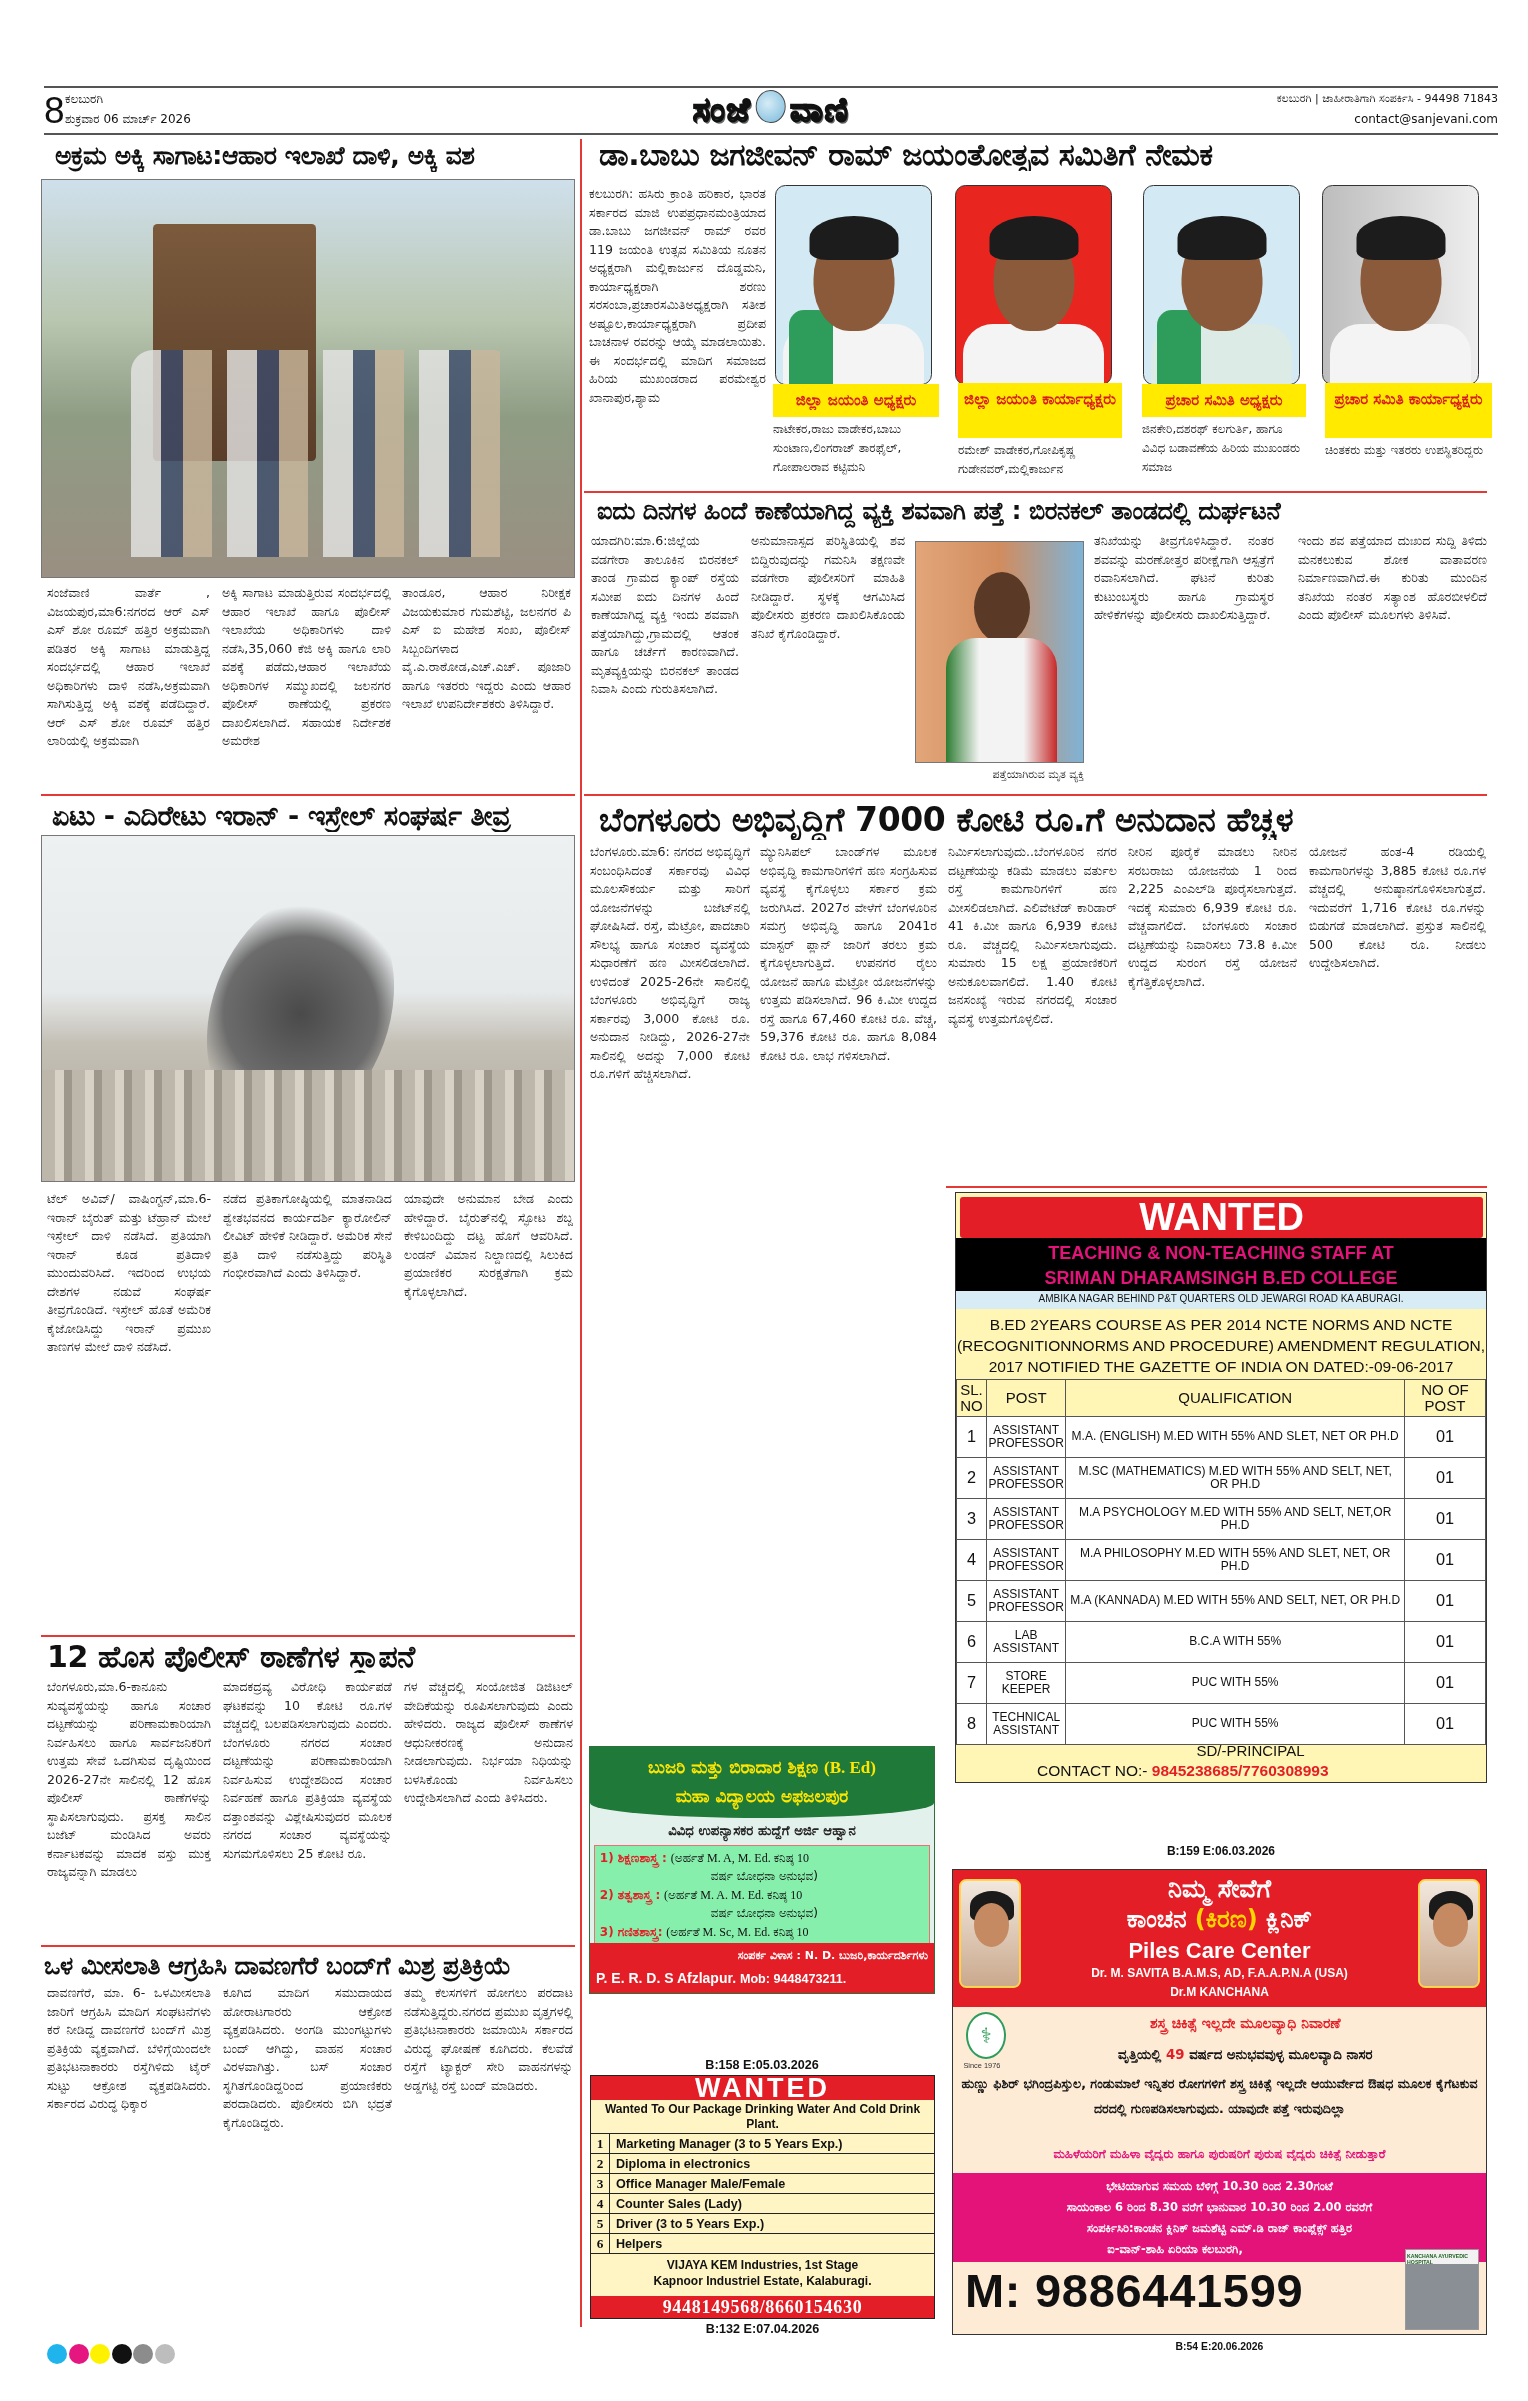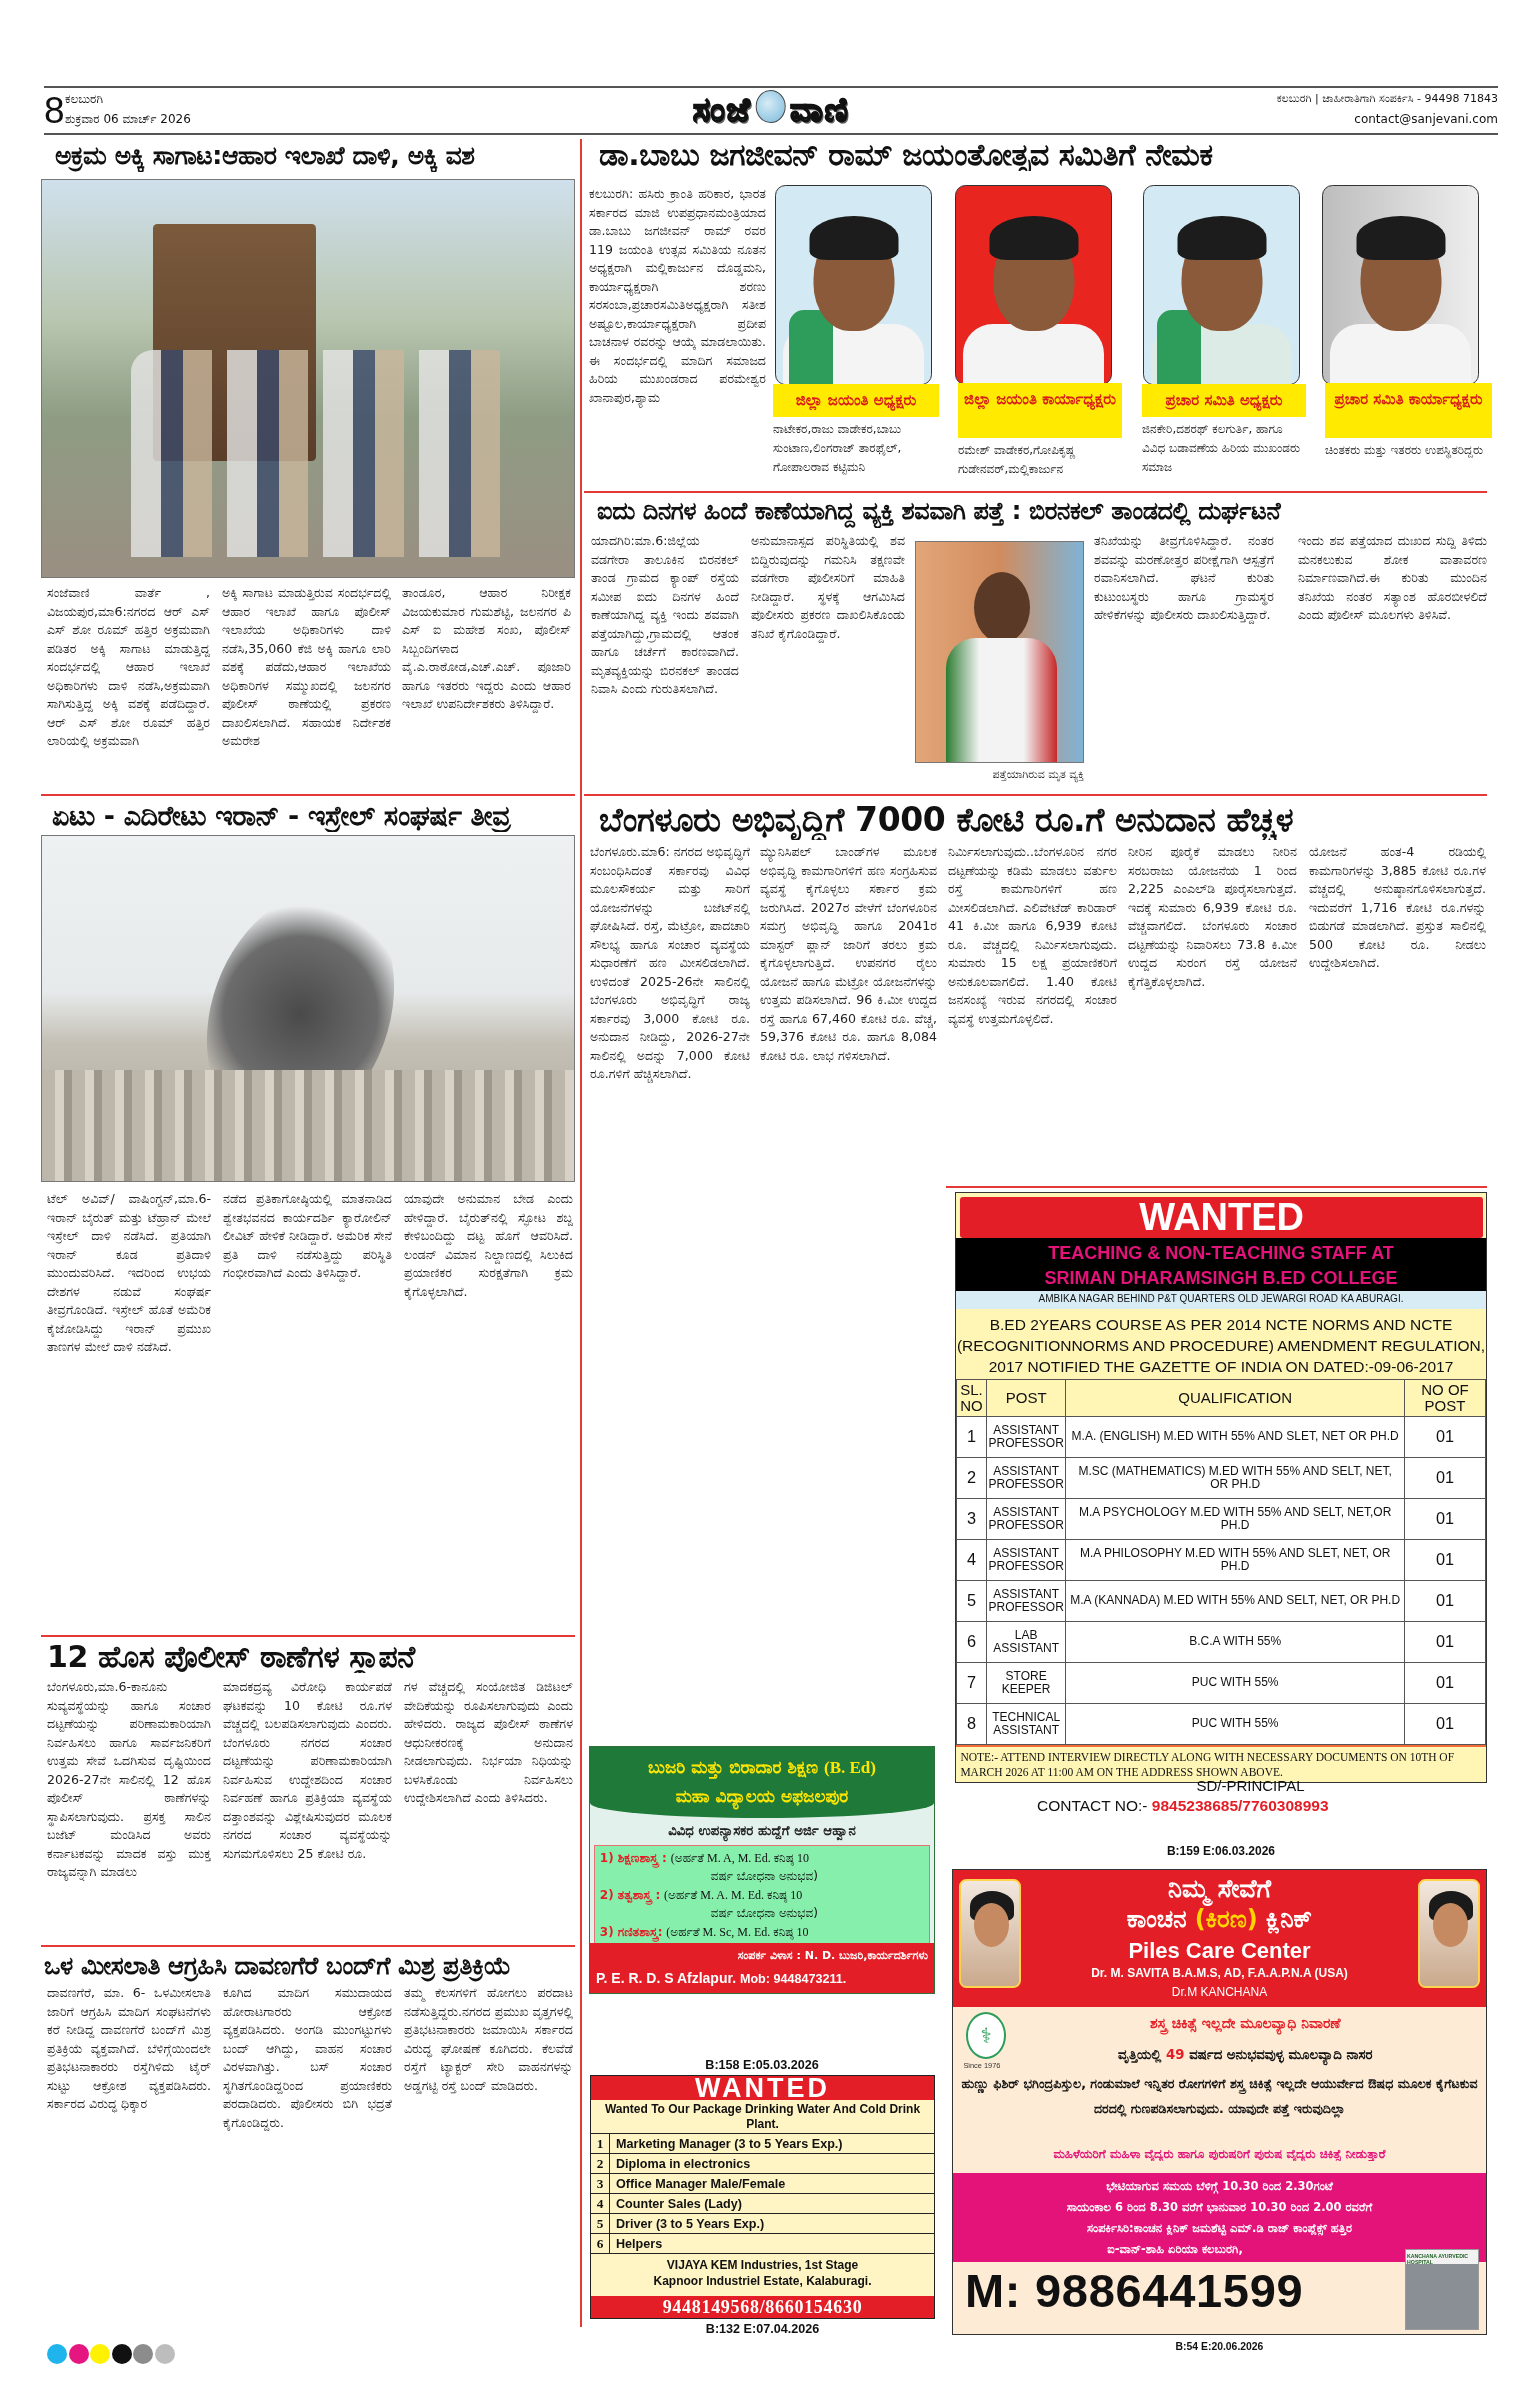--- a/index.html
+++ b/index.html
@@ -56,21 +56,21 @@
   .ad2 { position: absolute; left: 952px; top: 1869px; width: 535px; height: 466px; border: 1.5px solid #333; background: #fdebd6; overflow: hidden; }
   .ad2 .top { position: absolute; left: 0; right: 0; top: 0; height: 137px; background: #e41e26; }
   .ad2 .doc { position: absolute; top: 9px; width: 62px; height: 109px; border-radius: 7.4px; border: 2.2px solid #ffd54f; background: linear-gradient(#f2e8de, #caa98d); overflow: hidden; }
   .ad2 .doc .f { position: absolute; left: 13.3px; top: 22px; width: 35px; height: 44px; border-radius: 50%; background: #c58a62; }
   .ad2 .doc .h { position: absolute; left: 9px; top: 10.4px; width: 44px; height: 30px; border-radius: 50% 50% 20% 20%; background: #1a1a1a; }
   .ad2 .t1 { position: absolute; left: 0; right: 0; top: 4.4px; text-align: center; color: #fff; font-weight: bold; font-size: 25px; }
   .ad2 .t2 { position: absolute; left: 0; right: 0; top: 35px; text-align: center; color: #fff; font-weight: bold; font-size: 24px; }
   .ad2 .t2 .y { color: #ffd600; }
   .ad2 .t3 { position: absolute; left: 0; right: 0; top: 68px; text-align: center; color: #fff; font-family: "Liberation Sans", sans-serif; font-weight: bold; font-size: 22px; }
   .ad2 .t4 { position: absolute; left: 0; right: 0; top: 96px; text-align: center; color: #fff; font-family: "Liberation Sans", sans-serif; font-weight: bold; font-size: 12px; }
-  .ad2 .t5 { position: absolute; left: 0; right: 0; top: 115px; text-align: center; color: #fff; font-family: "Liberation Sans", sans-serif; font-weight: normal; font-size: 12px; }
+  .ad2 .t5 { position: absolute; left: 0; right: 0; top: 115px; text-align: center; color: #fff; font-family: "Liberation Sans", sans-serif; font-weight: bold; font-size: 12px; }
   .ad2 .logo-c { position: absolute; left: 13.3px; top: 142px; width: 40px; height: 47px; border-radius: 50%; border: 2.2px solid #2e9d5b; background: #fff; display:flex; align-items:center; justify-content:center; color:#2e9d5b; font-size: 21px; }
   .ad2 .since { position: absolute; left: 10.4px; top: 191px; font-family: "Liberation Sans", sans-serif; font-size: 7.4px; color: #333; }
   .ad2 .k1 { position: absolute; left: 59px; right: 7.4px; top: 145px; text-align: center; color: #e41e26; font-weight: bold; font-size: 14px; }
   .ad2 .k2 { position: absolute; left: 59px; right: 7.4px; top: 177px; text-align: center; font-weight: bold; font-size: 13.3px; }
   .ad2 .k2 .r { color: #e41e26; }
   .ad2 .k3 { position: absolute; left: 6px; right: 6px; top: 201px; text-align: center; font-weight: bold; font-size: 12.6px; line-height: 25px; }
   .ad2 .k4 { position: absolute; left: 3px; right: 3px; top: 277px; text-align: center; color: #e3137a; font-weight: bold; font-size: 12px; white-space: nowrap; overflow: hidden; }
   .ad2 .pink { position: absolute; left: 0; right: 0; top: 303px; height: 89px; background: #e3137a; color: #fff; font-weight: bold; text-align: center; font-size: 11.5px; line-height: 21px; padding-top: 3px; }
   .ad2 .phone { position: absolute; left: 12px; top: 393px; font-family: "Liberation Sans", sans-serif; font-weight: 900; font-size: 47px; letter-spacing: 0.7px; }
   .ad2 .hosp { position: absolute; right: 7.4px; top: 379px; width: 74px; height: 81px; background: linear-gradient(#f2f2f2 0 18%, #8a8f96 18% 100%); border: 0.7px solid #999; }
@@ -272,21 +272,20 @@
           <td class="cnt">01</td>
         </tr>
         <tr>
           <td class="sl">8</td>
           <td class="post">TECHNICAL ASSISTANT</td>
           <td class="qual">PUC WITH 55%</td>
           <td class="cnt">01</td>
         </tr>
       </tbody>
   </table>
-  <div class="note">NOTE:- ATTEND INTERVIEW DIRECTLY ALONG WITH NECESSARY DOCUMENTS ON 10TH OF  MARCH 2026 AT 11:00 AM ON THE ADDRESS SHOWN ABOVE.</div>
   <div class="sd">SD/-PRINCIPAL</div>
   <div class="contact">
     <span>CONTACT NO:- </span><span class="nums">9845238685/7760308993</span>
   </div>
 </div>
 <div class="ad-code" style="left:955px; top:1844px; width:532px;">B:159 E:06.03.2026</div>
 
 <div class="ad2">
   <div class="top"></div>
   <div class="doc" style="left:6px;">

